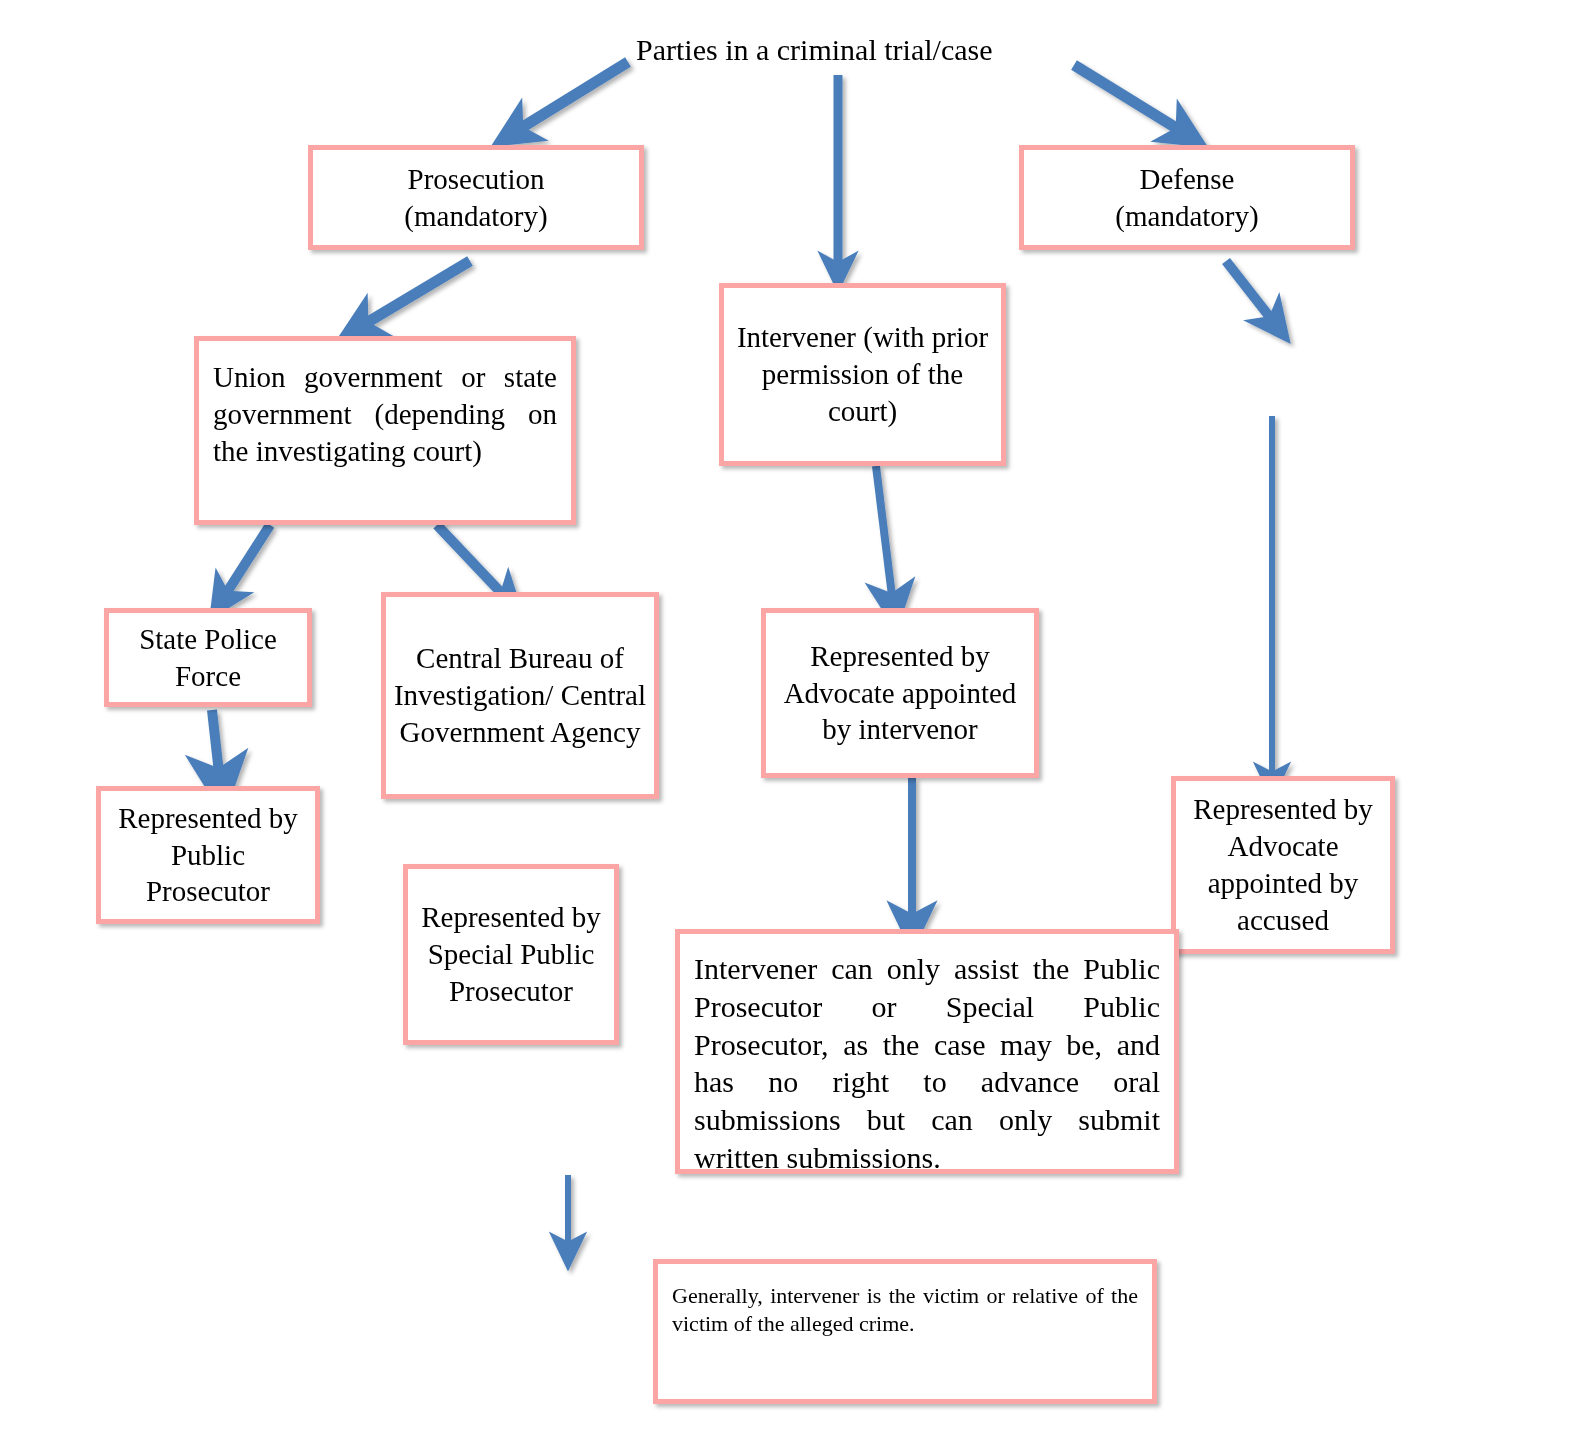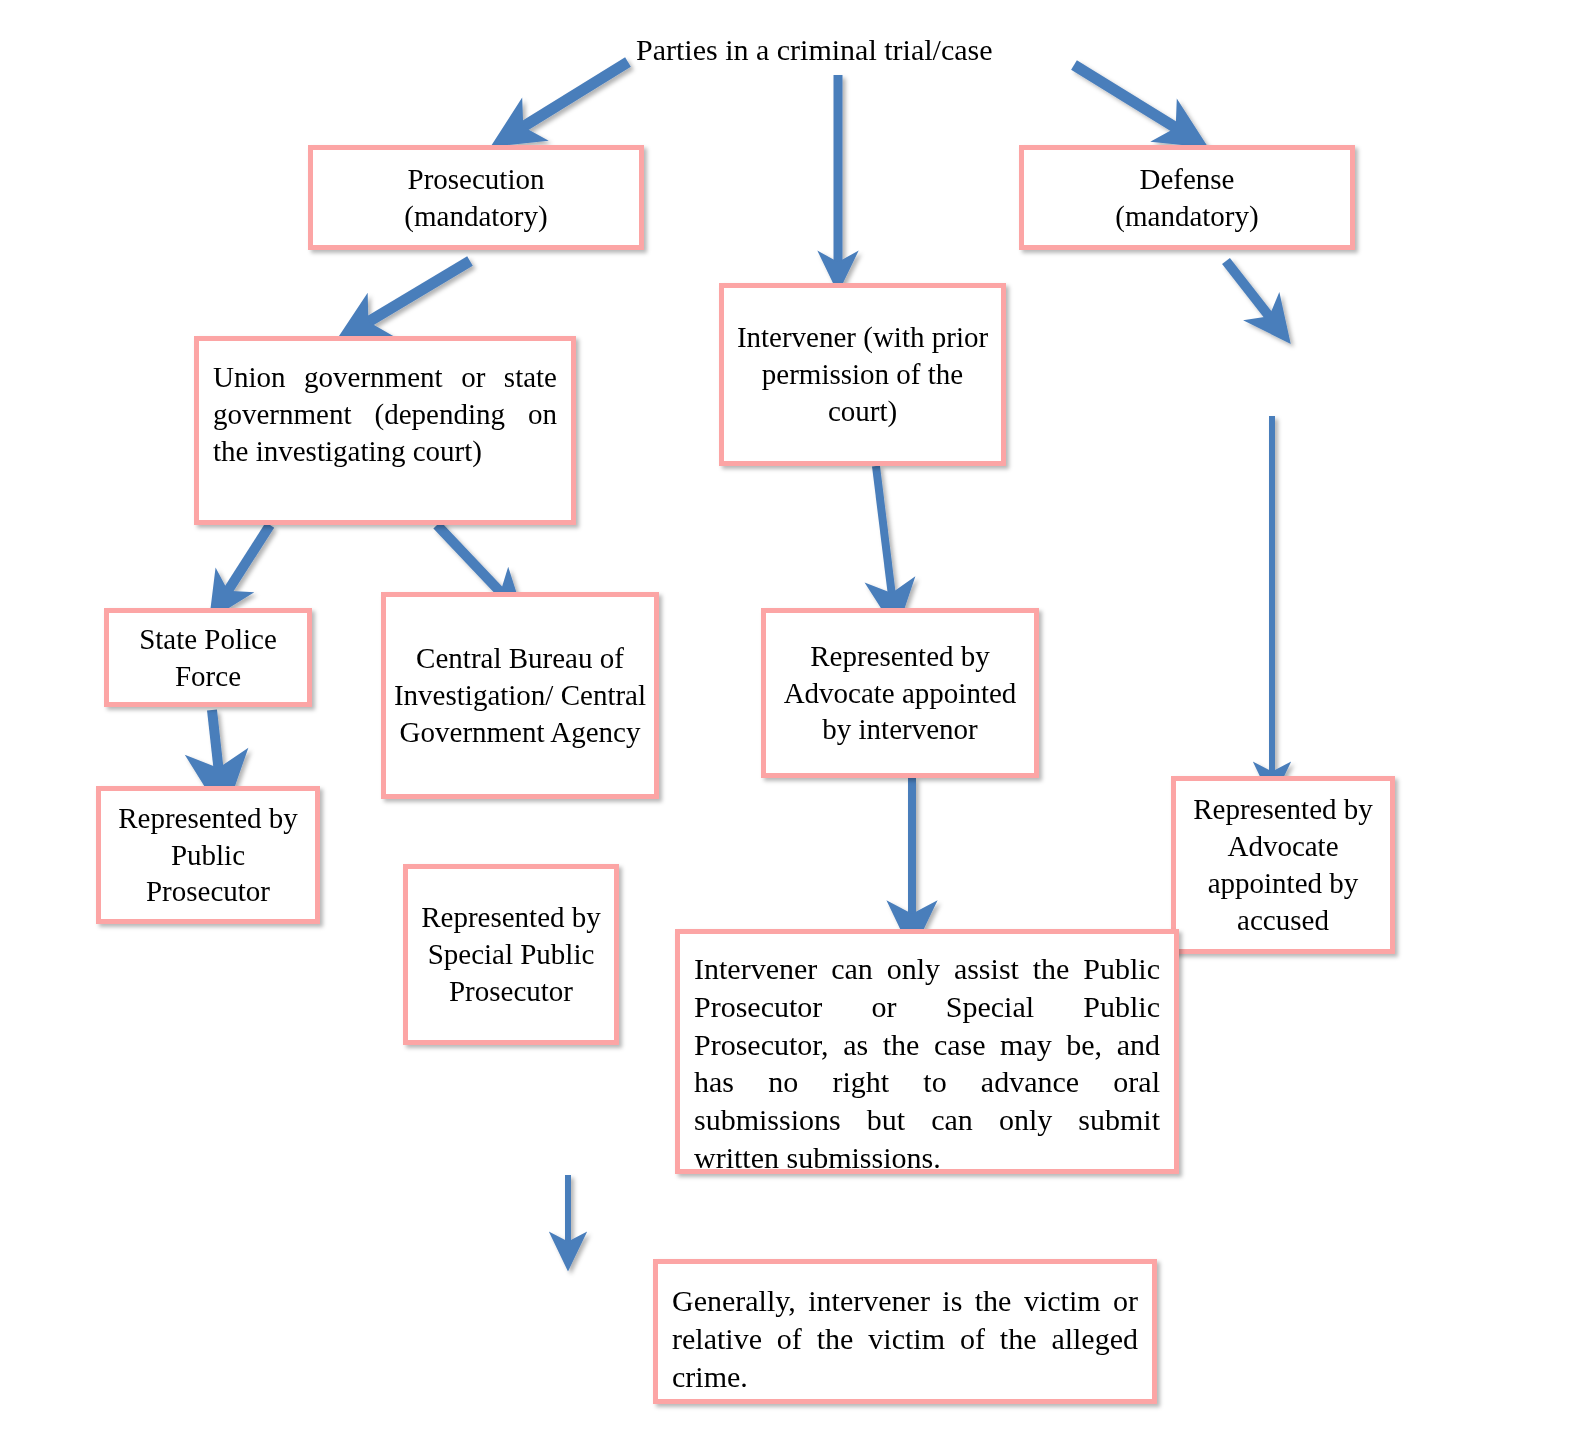--- a/index.html
+++ b/index.html
@@ -150,16 +150,16 @@
 
   <div class="box" style="left:403px; top:864px; width:216px; height:181px;">
     <div class="txt">Represented by Special Public Prosecutor</div>
   </div>
 
   <div class="box justified" style="left:655px; top:929px; width:504px; height:245px; padding-top:16px;margin-left:20px;">
     <div class="txt" style="font-size:30px; line-height:1.26;">Intervener can only assist the Public Prosecutor or Special Public Prosecutor, as the case may be, and has no right to advance oral submissions but can only submit written submissions.</div>
   </div>
 
   <div class="box justified" style="left:653px; top:1259px; width:504px; height:145px; padding-top:18px;">
-    <div class="txt" style="font-size:30px; line-height:1.26;">Generally, intervener is the victim or relative of the victim of the alleged crime.</div>
+    <div class="txt" style="font-size:22px; line-height:1.26;">Generally, intervener is the victim or relative of the victim of the alleged crime.</div>
   </div>
 
 </div>
 
 </body></html>

